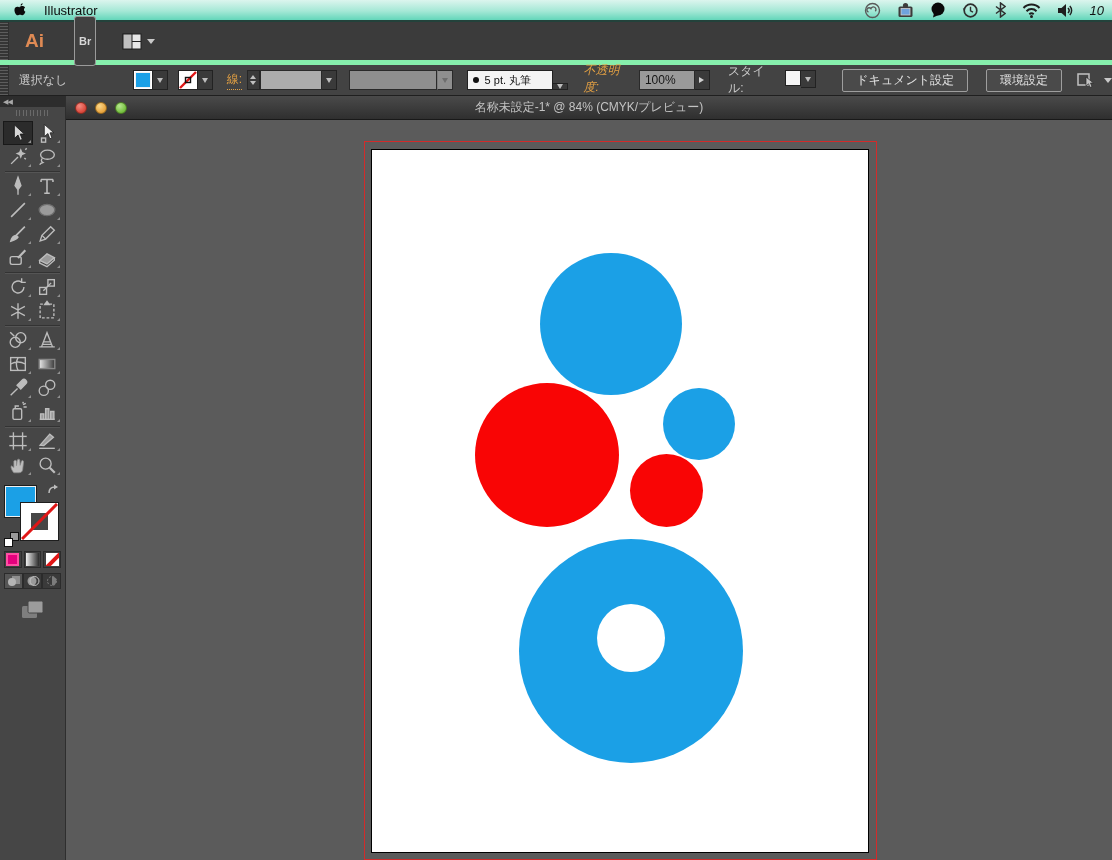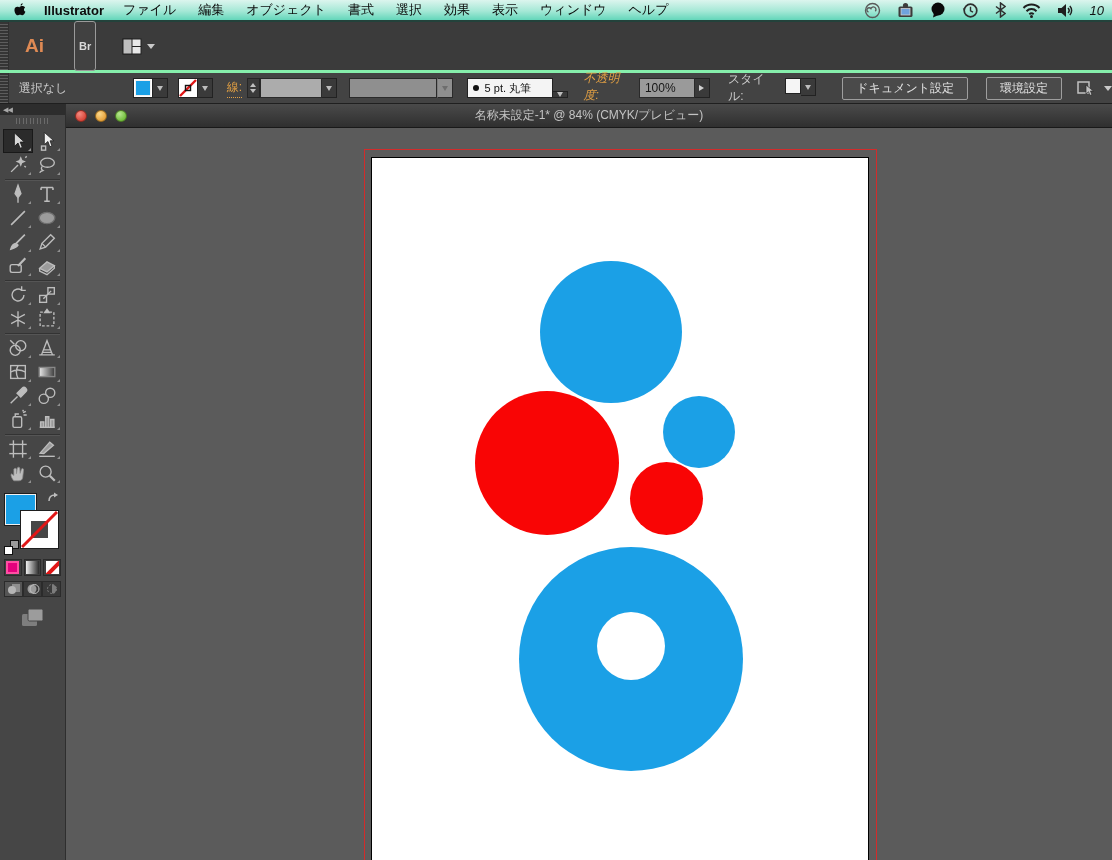--- a/index.html
+++ b/index.html
@@ -10,28 +10,28 @@
     background:#5B5B5B;
   }
   
   .menubar{
     height:22px; display:flex; align-items:center;
     background:linear-gradient(#dcf5ee 0%, #a5e8d6 55%, #63d6ba 100%);
     border-bottom:2px solid #23423b;
     font-size:13px; color:#0b0b0b; padding:0 6px 0 12px;
   }
   .apple{ width:16px; height:18px; display:flex; align-items:center; }
-  .appname{ font-weight:bold; margin:0 8px 0 16px; }
+  .appname{ font-weight:normal; margin:0 8px 0 16px; }
   .menu-item{ padding:0 11px; white-space:nowrap; }
   .menu-right{ margin-left:auto; display:flex; align-items:center; gap:16px; padding-right:2px;font-style:italic;}
   .status-icon{ display:flex; align-items:center; }
   .clock{ font-size:13px; color:#111; }
   
   .appbar{
-    height:51px; background:#3B3B3B; border-bottom:3px solid #86efac;
+    height:43px; background:#3B3B3B; border-bottom:5px solid #86efac;
     display:flex; align-items:center;
   }
   .grip-v{ width:9px; align-self:stretch;
     background:repeating-linear-gradient(0deg,#5d5d5d 0 1px,#353535 1px 3px);
     border-right:1px solid #303030;}
   .ai-logo{ color:#DF8A54; font-weight:bold; font-size:19px; margin-left:16px; letter-spacing:0; }
   .br-btn{ margin-left:30px; border:1px solid #9a9a9a; border-radius:3px; color:#d8d8d8;
     font-size:11px; font-weight:bold; padding:18px 4px; background:#414141; }
   .arrange-btn{ margin-left:26px; display:flex; align-items:center; gap:5px; }
   .tri-down{ width:0; height:0; border-left:4px solid transparent; border-right:4px solid transparent;
@@ -122,31 +122,20 @@
 </head>
 <body>
 
 <div class="menubar">
   <span class="apple">
     <svg width="15" height="17" viewBox="0 0 16 18">
         <path fill="#0b0b0b" d="M11.4 1.2c.1 1.3-1 2.6-2.2 2.5-.2-1.2 1-2.5 2.2-2.5zM8.1 4.9c1 0 1.7-.7 3-.7 1.1 0 2.2.6 2.8 1.5-1.5 1.1-1.7 3.6.4 4.7-.5 1.3-1.6 3.7-3.1 3.7-1 0-1.3-.6-2.6-.6s-1.7.6-2.7.6c-1.6 0-3.3-3.4-3.3-5.7 0-2.3 1.6-3.5 3.1-3.5 1.1 0 1.7.6 2.4.6z"></path>
       </svg>
   </span>
   <span class="appname">Illustrator</span>
-  <span id="menu-items" style="display:flex;">
-      <span class="menu-item">ファイル</span>
-      <span class="menu-item">編集</span>
-      <span class="menu-item">オブジェクト</span>
-      <span class="menu-item">書式</span>
-      <span class="menu-item">選択</span>
-      <span class="menu-item">効果</span>
-      <span class="menu-item">表示</span>
-      <span class="menu-item">ウィンドウ</span>
-      <span class="menu-item">ヘルプ</span>
-    </span>
   <span class="menu-right">
     <span id="status-icons" style="display:flex; gap:16px; align-items:center;">
         <span class="status-icon">
           <svg width="17" height="17" viewBox="0 0 17 17">
             <circle cx="8.5" cy="8.5" r="7" fill="none" stroke="#5a5a5a" stroke-width="1.4"></circle>
             <path d="M4.5 10 a2.2 2.2 0 1 1 2.4-3.4 a2.6 2.6 0 1 1 4.4 2.6" fill="none" stroke="#5a5a5a" stroke-width="1.4"></path>
           </svg>
         </span>
         <span class="status-icon">
           <svg width="17" height="16" viewBox="0 0 17 16">

